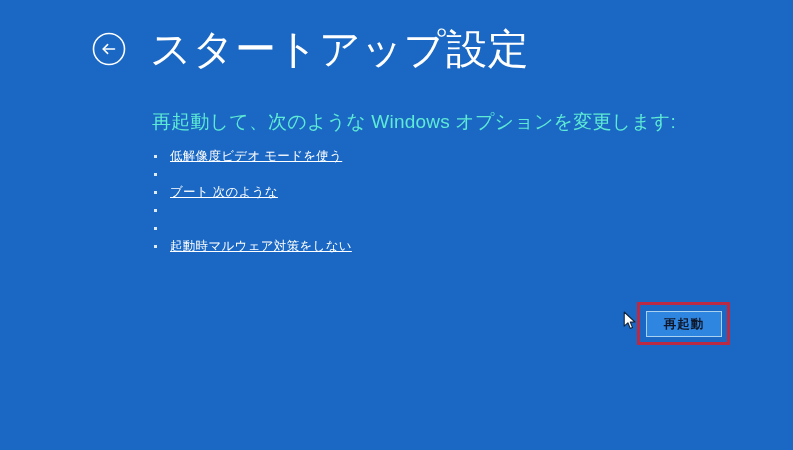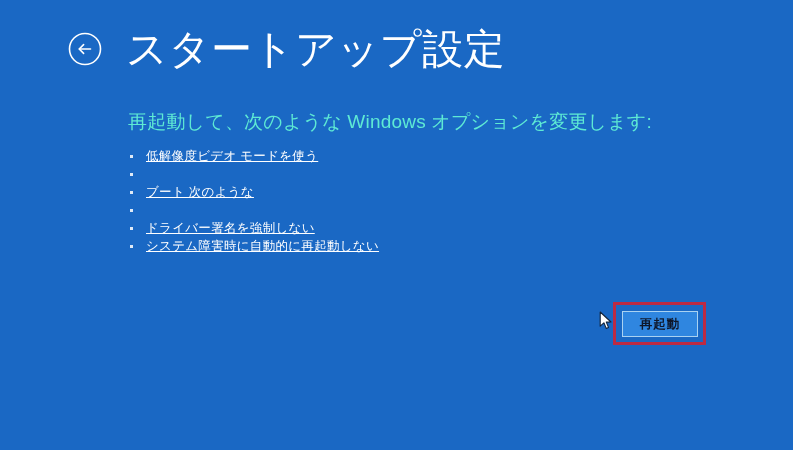--- a/index.html
+++ b/index.html
@@ -12,20 +12,21 @@
     overflow: hidden;
     background: #1a68c4;
     font-family: "Liberation Sans", "DejaVu Sans", sans-serif;
     -webkit-font-smoothing: antialiased;
   }
   #screen {
     position: relative;
     width: 692px;
     height: 450px;
     background: #1a68c4;
+    margin-left: 24px;
   }
 
   
   .header {
     position: absolute;
     left: 66px;
     top: 26px;
     display: flex;
     align-items: center;
   }
@@ -170,25 +171,24 @@
     </li>
     <li class="option-item">
       <span class="option-bullet"></span>
       <span class="option-label">ブート 次のような</span>
     </li>
     <li class="option-item">
       <span class="option-bullet"></span>
     </li>
     <li class="option-item">
       <span class="option-bullet"></span>
-      <span class="option-label">ドライバー署名を強制しない</span>
-    </li>
-    <li class="option-item">
-      <span class="option-bullet"></span>
-      <span class="option-label">システム障害時に自動的に再起動しない</span>
+    </li>
+    <li class="option-item">
+      <span class="option-bullet"></span>
+      <span class="option-label">起動時マルウェア対策をしない</span>
     </li>
   </ul>
 
   <div class="highlight-box"></div>
 
   <div class="restart-button">
     <span class="restart-button-label">再起動</span>
   </div>
 
   <div class="cursor">

